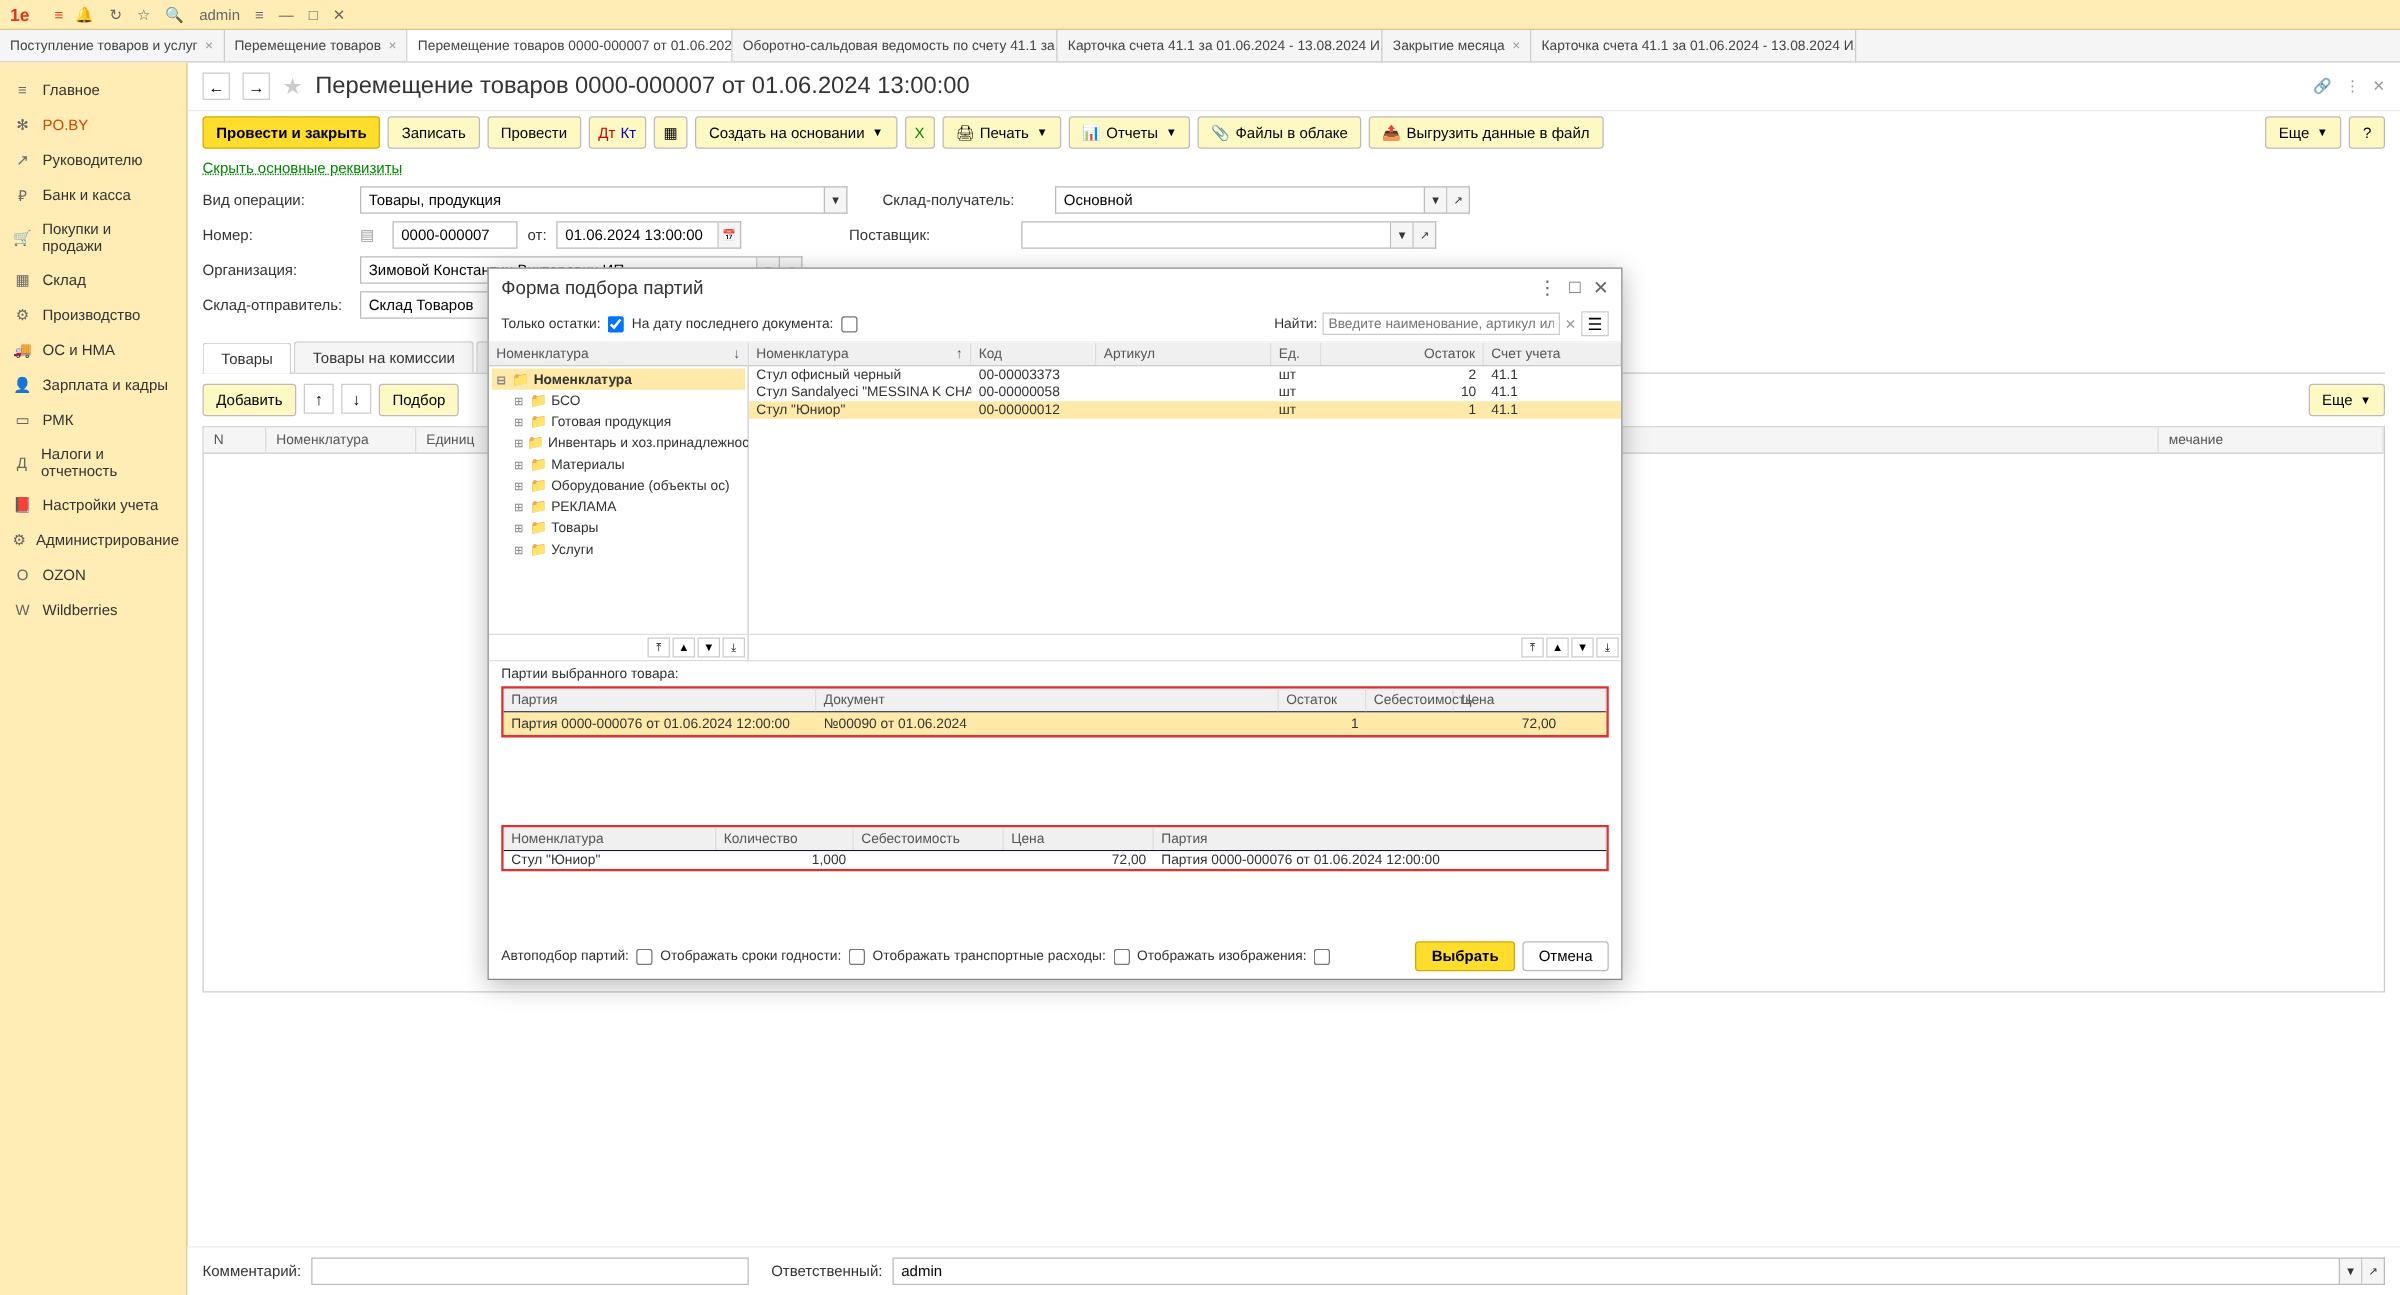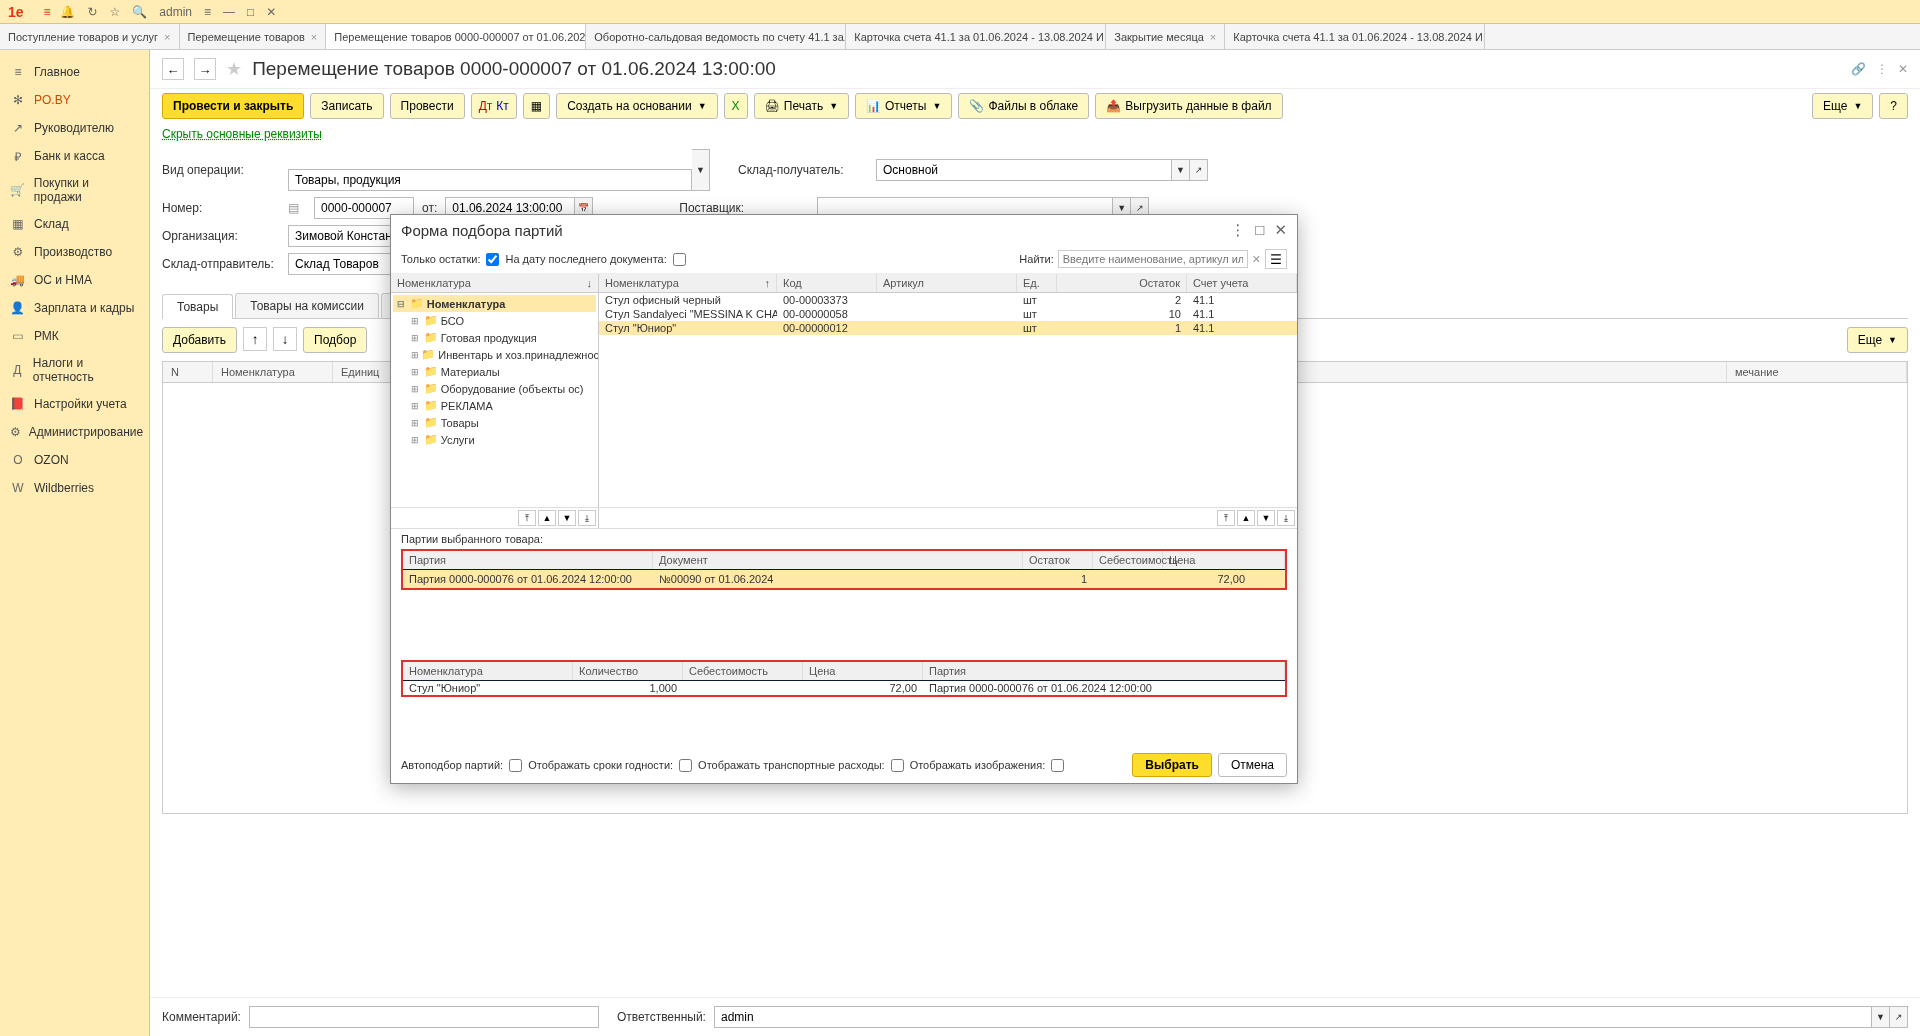--- a/index.html
+++ b/index.html
@@ -28,21 +28,21 @@
 .toolbar { display: flex; align-items: center; padding: 4px 12px; gap: 6px; flex-wrap: wrap; }
 .btn { border: 1px solid #bbb; background: #fef9c3; padding: 5px 10px; cursor: pointer; font-size: 12px; border-radius: 3px; display: inline-flex; align-items: center; gap: 4px; }
 .btn.primary { background: #ffdd2d; border-color: #d4a800; font-weight: bold; }
 .btn.icon-only { padding: 5px 7px; }
 .btn .caret { font-size: 9px; margin-left: 2px; }
 .link { color: #008800; text-decoration: underline dotted; cursor: pointer; padding: 4px 12px; display: inline-block; }
 .form-grid { padding: 4px 12px; }
 .form-row { display: flex; align-items: center; margin-bottom: 6px; gap: 8px; }
 .form-label { width: 118px; color: #333; }
 .form-input { border: 1px solid #bbb; padding: 3px 6px; font-size: 12px; background: #fff; }
-.form-input.w340 { width: 404px; margin-top: 20px; }
+.form-input.w340 { width: 372px; }
 .form-input.w200 { width: 120px; }
 .form-input.w310 { width: 296px; }
 .select-wrap { display: flex; }
 .select-btn { border: 1px solid #bbb; border-left: none; width: 18px; background: #f5f5f5; cursor: pointer; display: flex; align-items: center; justify-content: center; font-size: 9px; }
 .tabs2 { display: flex; border-bottom: 1px solid #ccc; margin: 8px 12px 0; }
 .tab2 { padding: 5px 14px; border: 1px solid #ccc; border-bottom: none; background: #f5f5f5; margin-right: 2px; cursor: pointer; font-size: 12px; border-radius: 3px 3px 0 0; }
 .tab2.active { background: #fff; position: relative; top: 1px; }
 .subtoolbar { display: flex; padding: 8px 12px; gap: 6px; }
 .small-btn { width: 24px; height: 24px; border: 1px solid #ccc; background: #fff; cursor: pointer; }
 .table { margin: 0 12px; border: 1px solid #ccc; }

